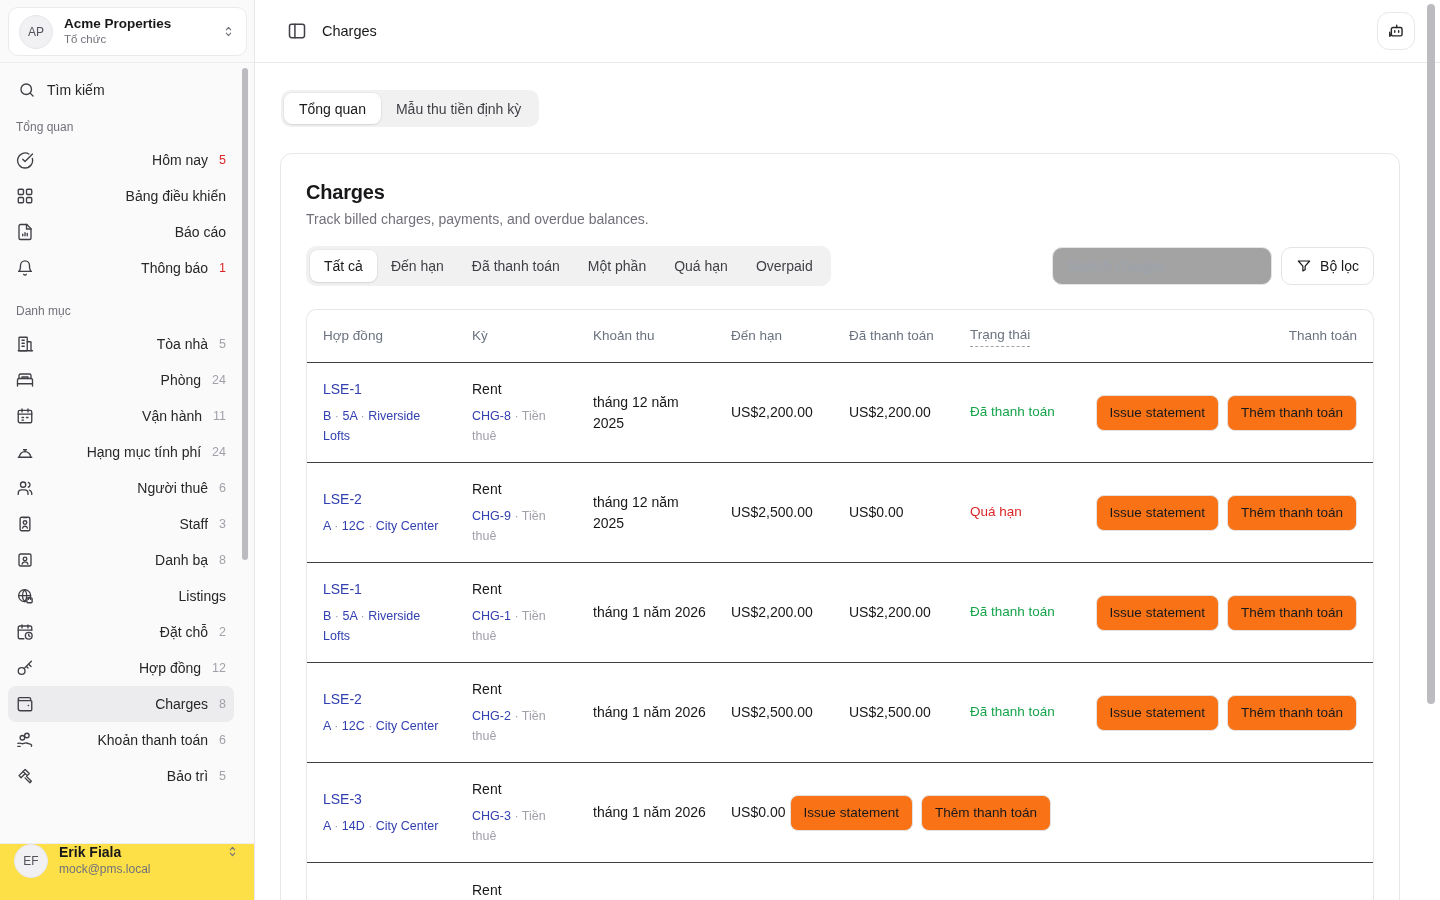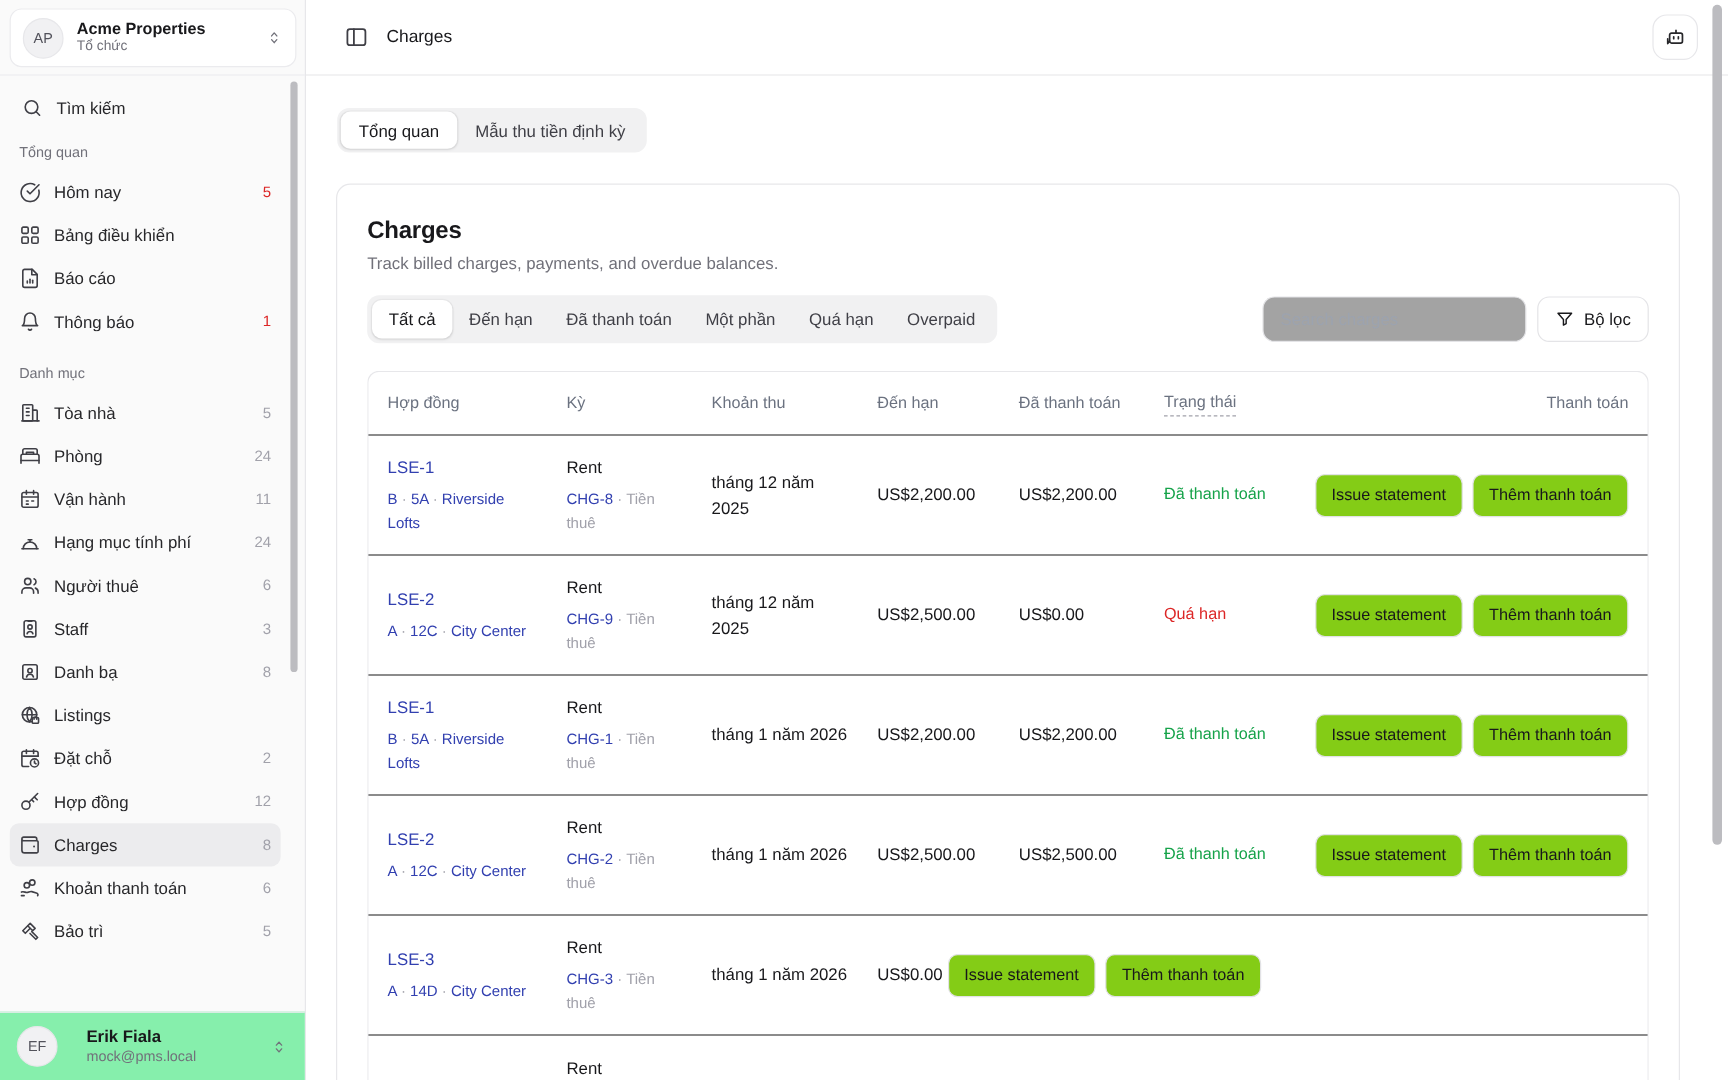--- a/index.html
+++ b/index.html
@@ -17,25 +17,25 @@
   .chev-ud { color:#71717a; flex:none; }
   .sb-divider { position:absolute; left:0; top:62px; width:100%; height:1px; background:#ededf0; }
   .search-row { position:absolute; left:8px; top:74px; width:225px; height:32px; display:flex; align-items:center; gap:11px; padding:0 10px; border-radius:8px; cursor:pointer; color:#3f3f46; }
   .search-row .s-label { font-size:14px; color:#27272a; }
   #sidebar-nav { position:absolute; left:8px; top:110px; width:226px; bottom:57px; overflow:hidden; }
   .nav-section-label { font-size:12px; color:#71717a; margin:10px 8px 8px; }
   .nav-section-label + .nav-section-label, .nav-item + .nav-section-label { margin-top:18px; }
   .nav-item { height:36px; display:flex; align-items:center; gap:11px; padding:0 8px; border-radius:8px; cursor:pointer; }
   .nav-item.active { background:#ececee; }
   .nav-ico { width:18px; height:18px; color:#3f3f46; flex:none; }
-  .nav-label { font-size:14px; color:#27272a; flex:1; white-space:nowrap; overflow:hidden; }
+  .nav-label { font-size:14px; color:#27272a; flex:1; white-space:nowrap; overflow:hidden;text-align:right; }
   .nav-badge { font-size:12.5px; color:#a1a1aa; }
   .nav-badge.red { color:#dc2626; }
   .sb-scroll { position:absolute; left:242px; top:68px; width:6px; height:492px; border-radius:3px; background:#bcbcc0; }
-  #sb-footer { position:absolute; left:0; bottom:0; width:254px; height:57px; border-top:1px solid #ededf0; display:flex; align-items:center; gap:24px; padding:0 14px 0 14px; background:#86efac; cursor:pointer; }
+  #sb-footer { position:absolute; left:0; bottom:0; width:254px; height:57px; border-top:1px solid #ededf0; display:flex; align-items:flex-start; gap:11px; padding:0 14px 0 14px; background:#fde047; cursor:pointer; }
   .user-name { font-size:14px; font-weight:700; line-height:1.25; }
   .user-email { font-size:12px; color:#71717a; line-height:1.3; }
   .footer-meta { flex:1; min-width:0; }
 
   
   #main { position:absolute; left:255px; top:0; right:0; height:900px; background:#fff; }
   #topbar { height:63px; border-bottom:1px solid #e9e9ec; display:flex; align-items:center; padding:0 25px 0 32px; }
   .panel-btn { width:20px; height:20px; color:#3f3f46; cursor:pointer; }
   .topbar-title { font-size:14.5px; font-weight:500; margin-left:15px; color:#18181b; }
   .bot-btn { margin-left:auto; width:38px; height:38px; border:1px solid #e7e7ea; border-radius:12px; background:#fff; display:flex; align-items:center; justify-content:center; color:#27272a; cursor:pointer; }
@@ -70,21 +70,21 @@
   a.lnk { color:#3240b0; text-decoration:none; cursor:pointer; }
   .lease { font-size:14px; }
   .unit { font-size:12.5px; margin-top:7px; line-height:1.6; }
   .sep { color:#a1a1aa; }
   .chg-type { color:#18181b; }
   .chg-sub { font-size:12.5px; margin-top:7px; line-height:1.6; color:#a1a1aa; }
   .amount { color:#18181b; }
   .status { font-size:13.5px; font-weight:500; line-height:1.5; }
   .status.green { color:#16a34a; }
   .status.red { color:#dc2626; }
-  .row-btn { height:36px; border:1px solid #e2e2e5; border-radius:8px; background:#84cc16; padding:0 13px; font-size:13.5px; font-family:inherit; color:#18181b; cursor:pointer; white-space:nowrap; }
+  .row-btn { height:36px; border:1px solid #e2e2e5; border-radius:8px; background:#f97316; padding:0 13px; font-size:13.5px; font-family:inherit; color:#18181b; cursor:pointer; white-space:nowrap; }
 
   .page-scroll { position:absolute; left:1427px; top:4px; width:8px; height:700px; border-radius:4px; background:#bcbcc0; }
 </style>
 </head>
 <body>
 
 <div id="sidebar">
   <div class="org-card">
     <div class="avatar">AP</div>
     <div class="org-meta">

